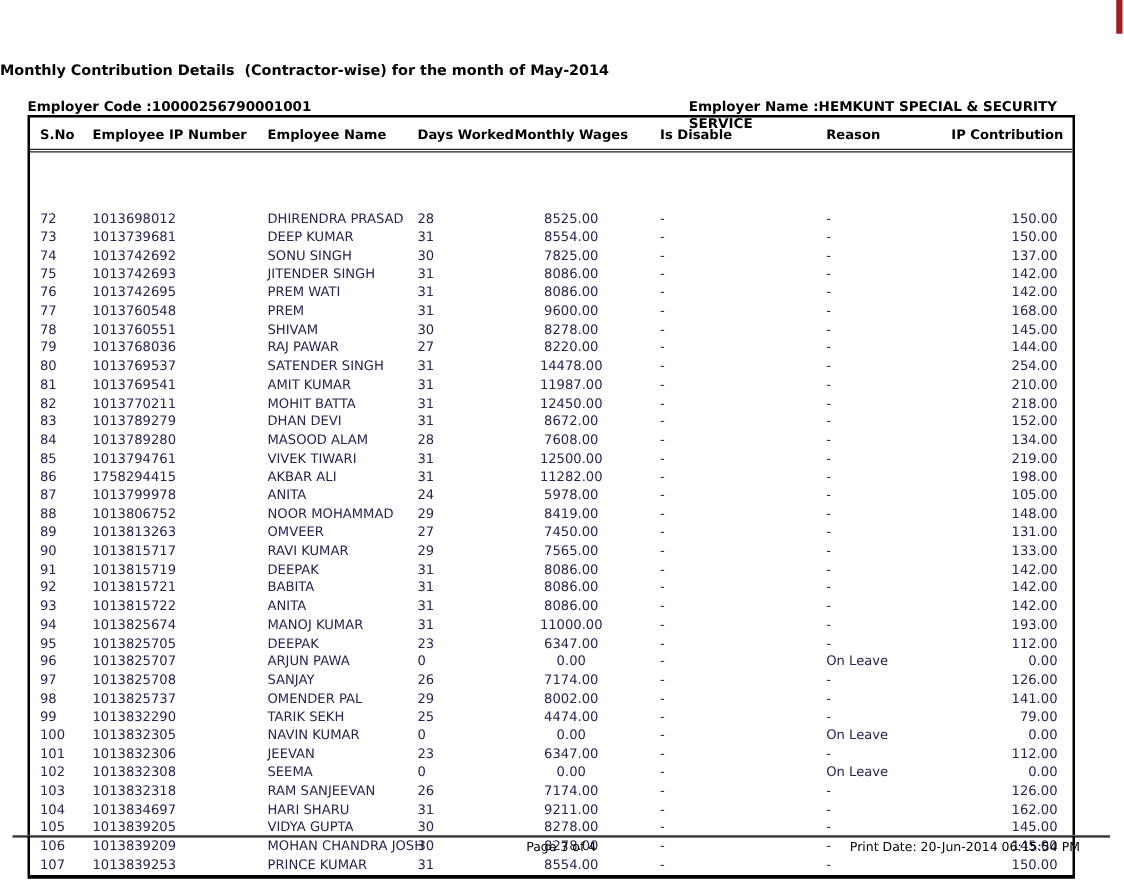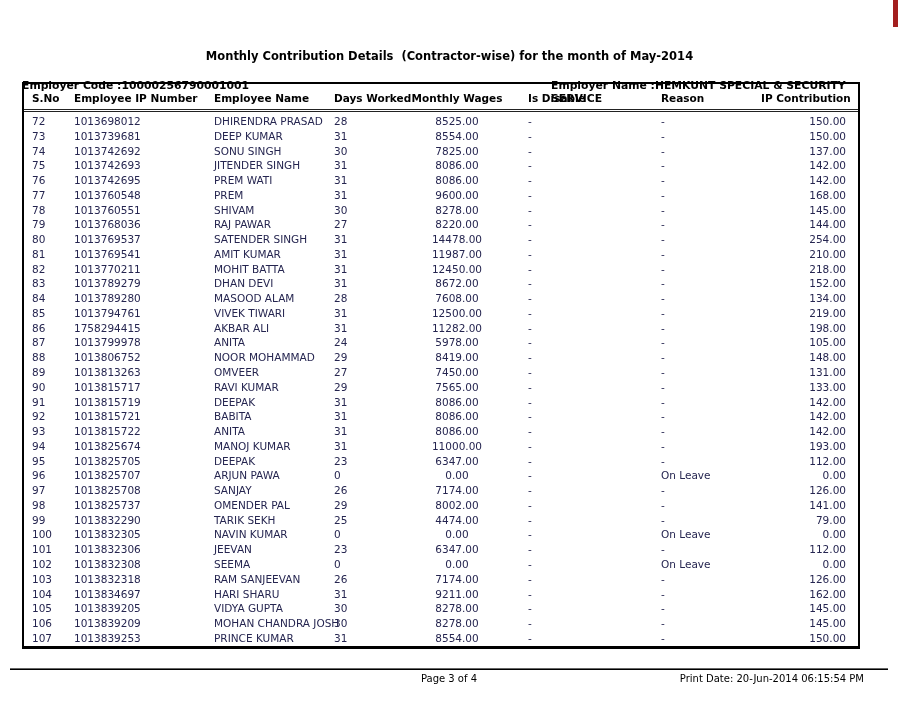--- a/index.html
+++ b/index.html
@@ -3,39 +3,39 @@
 <meta charset="utf-8">
 <style>
   html,body{margin:0;padding:0;}
   body{
     width:899px;height:714px;position:relative;background:#ffffff;
     font-family:"DejaVu Sans","Liberation Sans",sans-serif;color:#000;
     overflow:hidden;
   }
   .red-marker{position:absolute;top:0;right:1px;width:5px;height:27px;background:#a31f1f;}
   .report-title{
-    position:absolute;top:49px;left:0;width:899px;text-align:center;
+    position:absolute;top:49px;left:0;width:899px;text-align:left;
     font-weight:bold;font-size:11.5px;white-space:pre;
   }
   .emp-code{
     position:absolute;top:79px;left:22px;font-weight:bold;font-size:10.8px;white-space:nowrap;
   }
   .emp-name{
     position:absolute;top:79px;left:551px;width:295px;
     font-weight:bold;font-size:10.8px;line-height:13px;
   }
   .report-table{
-    position:absolute;left:22px;top:82px;width:838px;box-sizing:border-box;
+    position:absolute;left:22px;top:92px;width:838px;box-sizing:border-box;
     border:2px solid #000;border-bottom-width:3px;background:transparent;
   }
   .thead{
     display:flex;font-weight:bold;font-size:10.5px;line-height:13px;
     padding-top:8px;padding-bottom:4px;border-bottom:3px double #222;
   }
-  .tbody{padding-top:2px;}
+  .tbody{padding-top:2px;margin-top:44px;}
   .tr{display:flex;height:14.78px;line-height:14.78px;font-size:10.5px;color:#252550;}
   .c{flex-shrink:0;white-space:nowrap;box-sizing:border-box;overflow:visible;}
   .c-sno{width:50px;padding-left:8px;}
   .c-ip{width:140px;}
   .c-name{width:120px;}
   .c-days{width:60px;}
   .c-wages{width:128px;text-align:center;padding-right:2px;}
   .c-dis{width:139px;padding-left:6px;}
   .c-reason{width:100px;}
   .c-contrib{flex:1 1 auto;text-align:right;padding-right:12px;min-width:0;}

